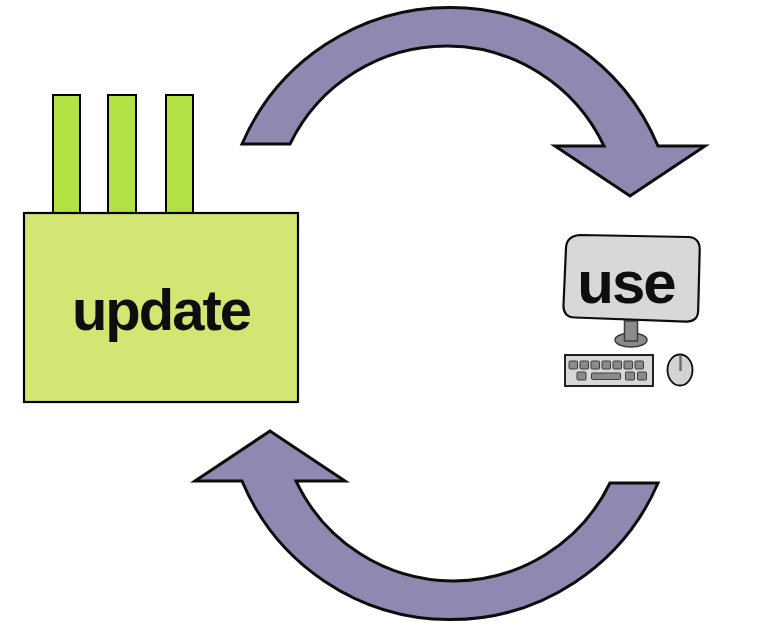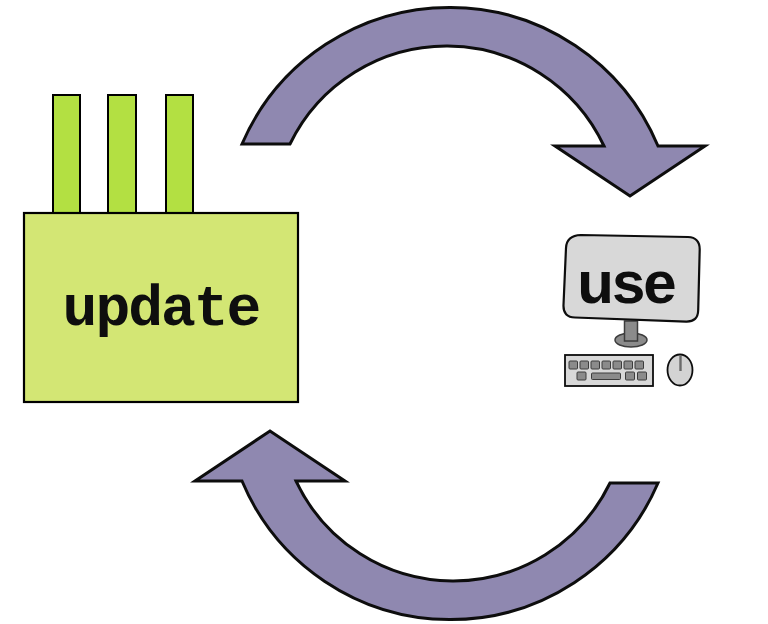--- a/index.html
+++ b/index.html
@@ -80,21 +80,20 @@
   }
   .node-label.update {
     left: 24px;
     top: 213px;
     width: 274px;
     height: 189px;
     padding-top: 4px;
     box-sizing: border-box;
     font-size: 58px;
     letter-spacing: -2px;
-    font-family: Liberation Mono, monospace;
   }
   .node-label.use {
     left: 564px;
     top: 238px;
     width: 124px;
     height: 80px;
     padding-top: 8px;
     box-sizing: border-box;
     font-size: 60px;
     letter-spacing: -2px;

